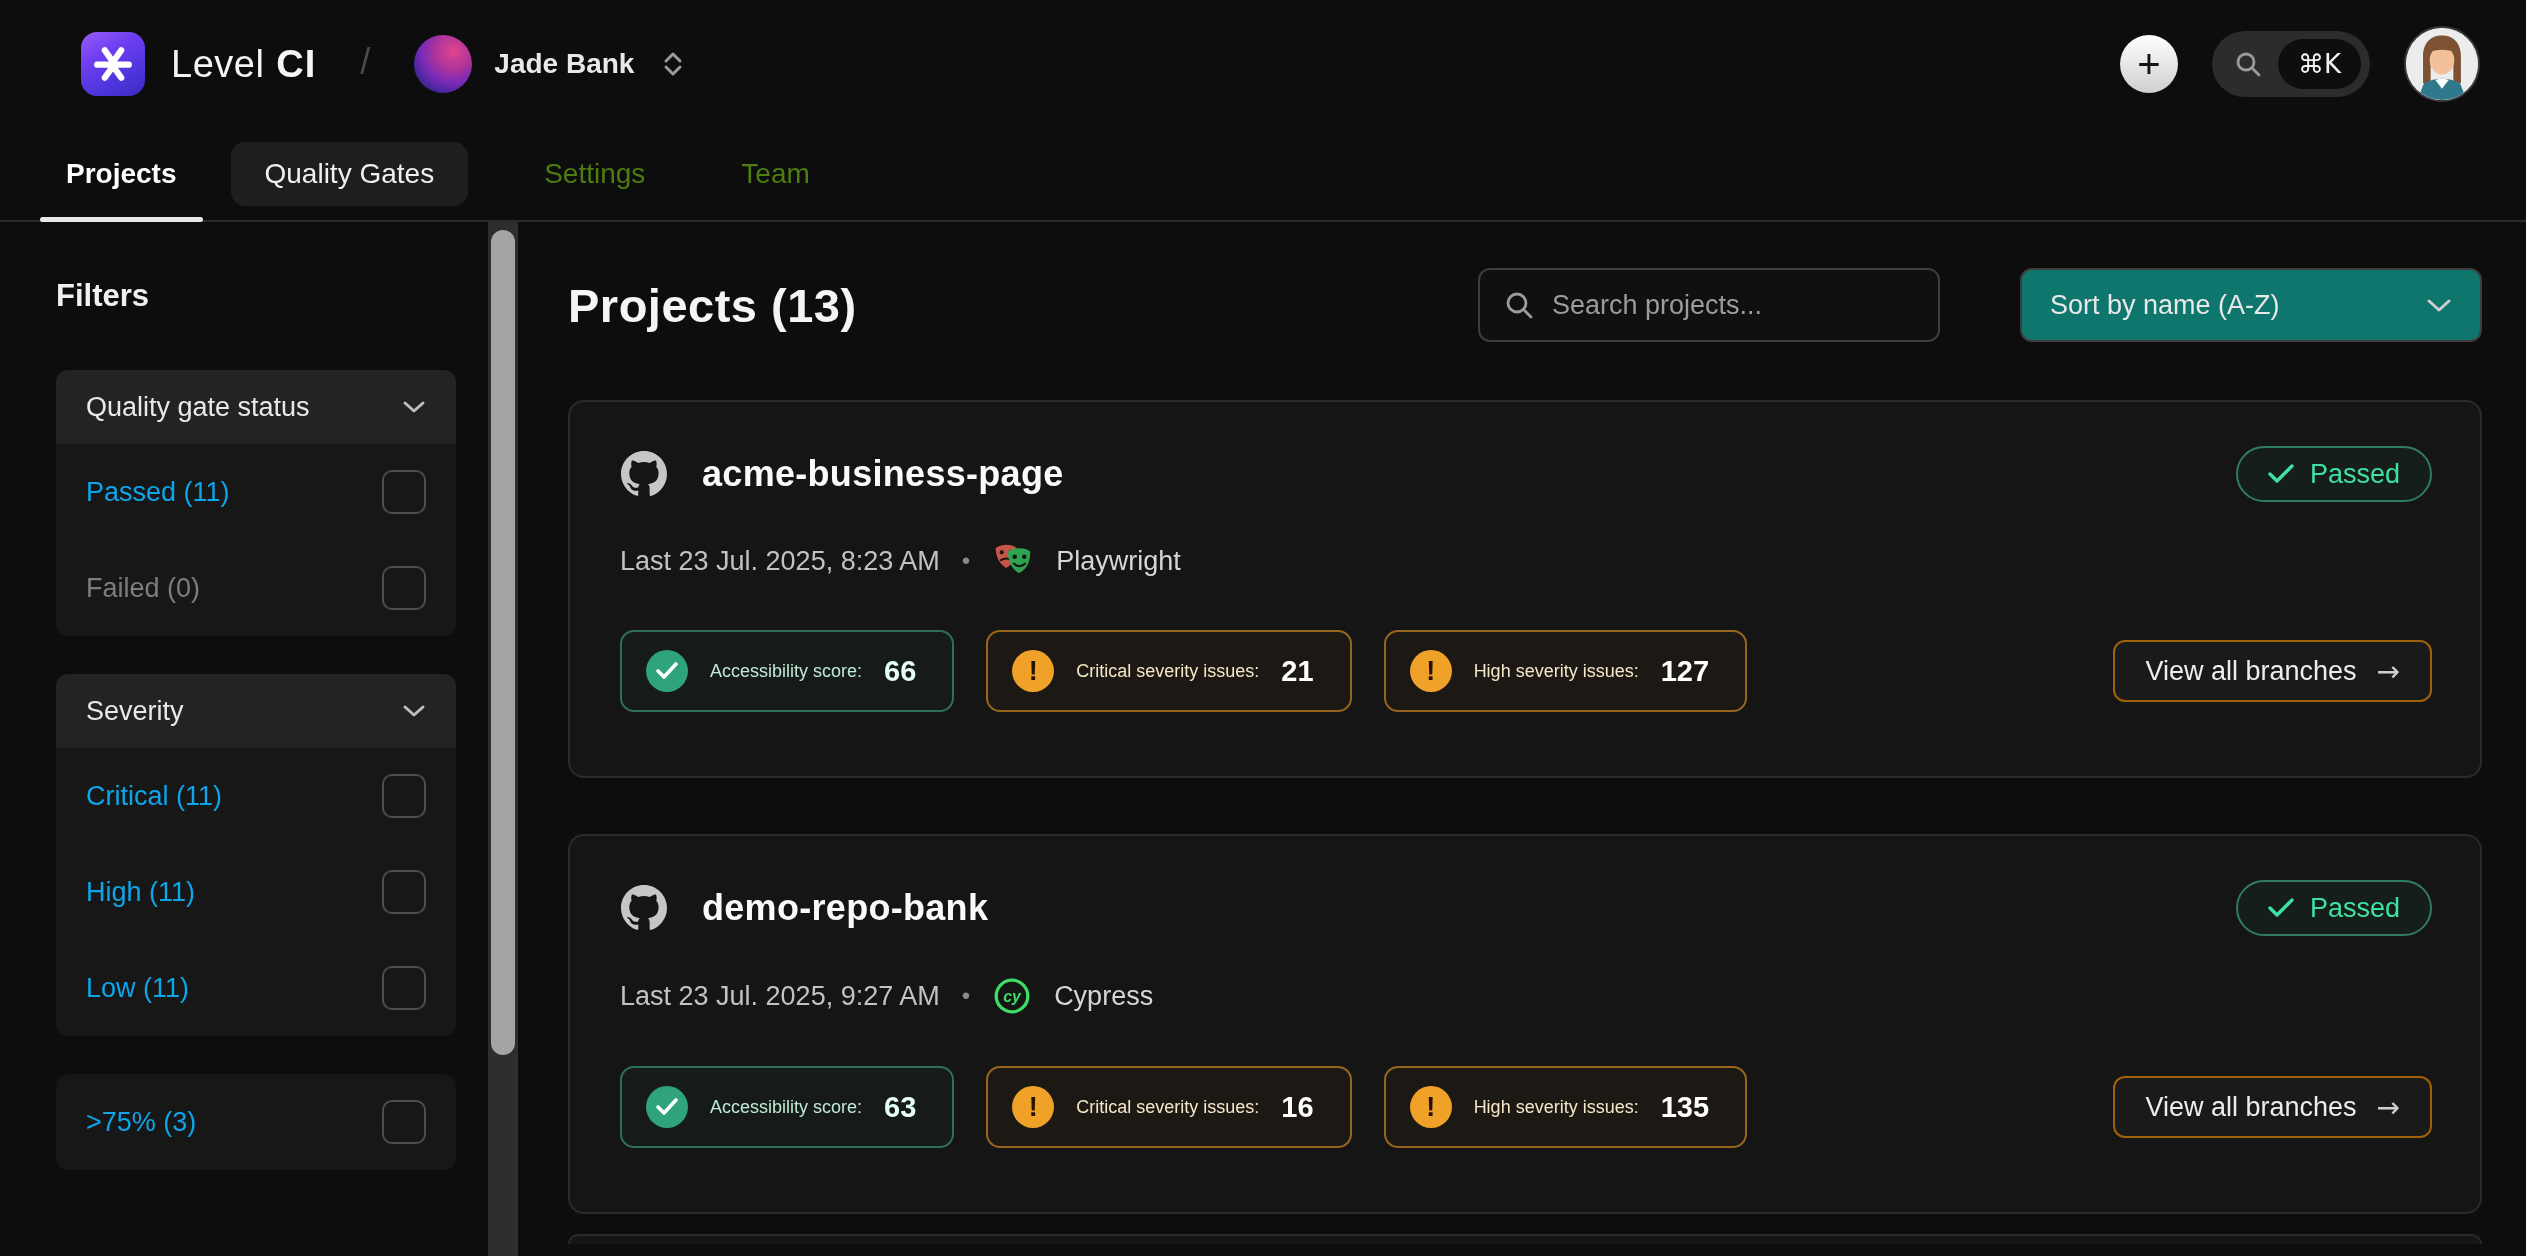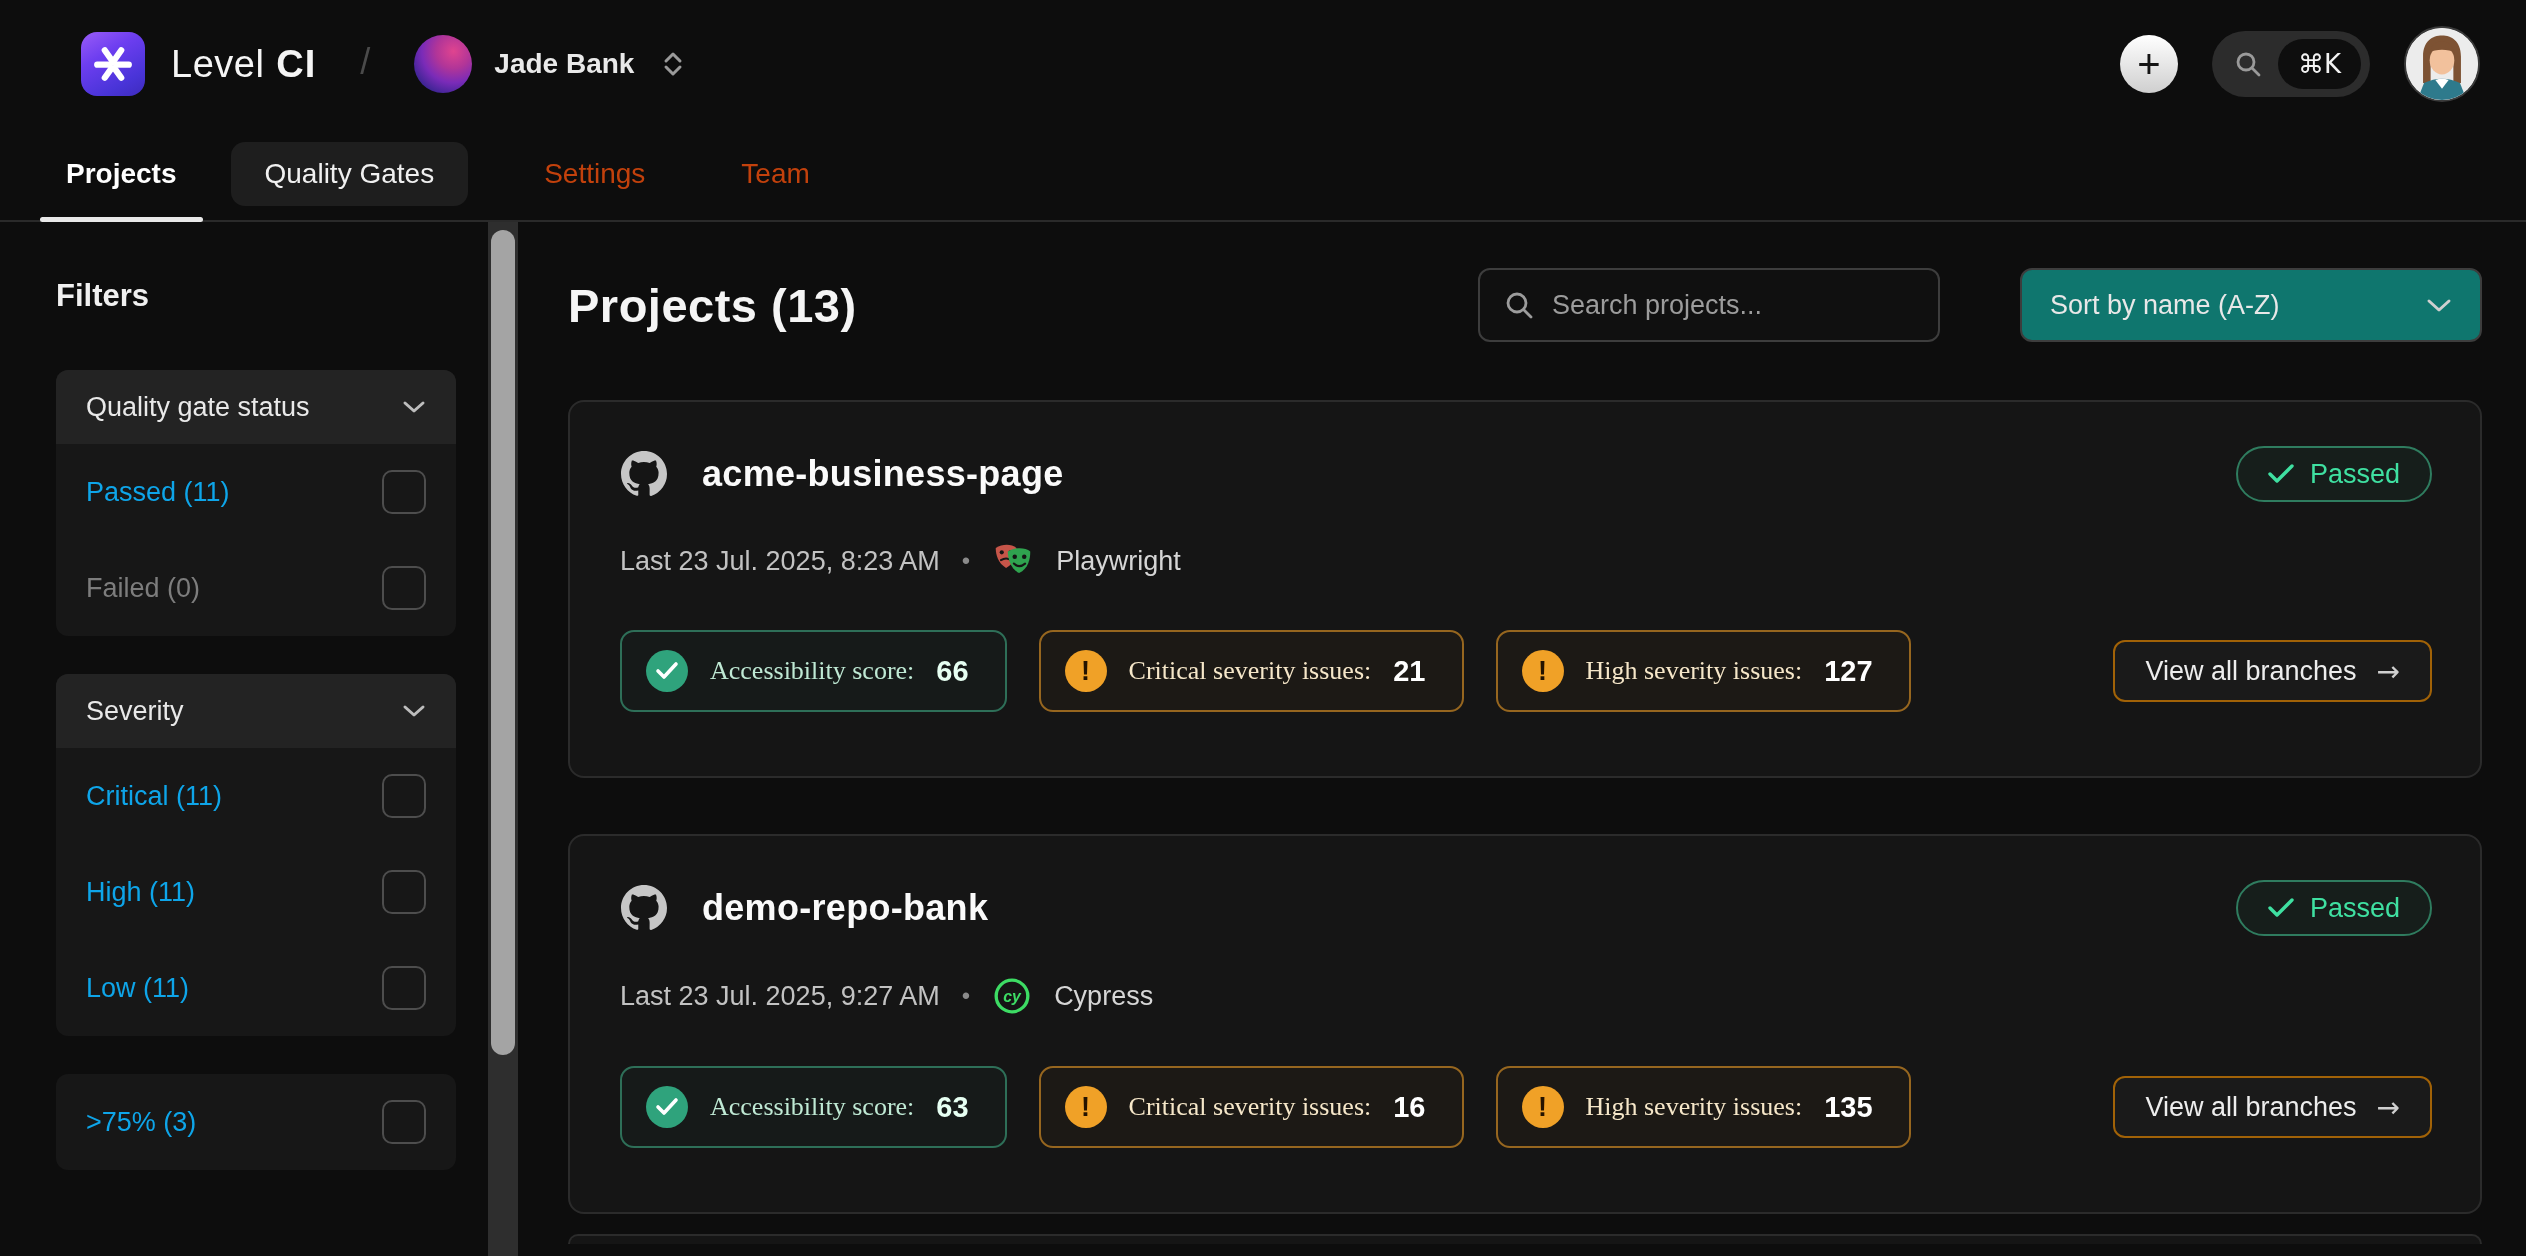--- a/index.html
+++ b/index.html
@@ -24,21 +24,21 @@
   .plus-btn { width:58px; height:58px; border-radius:50%; background:linear-gradient(#ffffff,#cfcfcf);
       display:flex; align-items:center; justify-content:center; font-size:40px; font-weight:400; color:#141414; line-height:1; cursor:pointer;}
   .search-pill { height:66px; border-radius:33px; background:#2c2c2c; display:flex; align-items:center;
       padding:0 9px 0 22px; gap:16px; cursor:pointer; }
   .kbd-pill { height:50px; border-radius:25px; background:#0e0e0e; display:flex; align-items:center; padding:0 20px;
       font-size:26px; color:#f3f3f3; font-family:"DejaVu Sans",sans-serif; }
   .user-avatar { width:76px; height:76px; border-radius:50%; overflow:hidden; background:#ededed; border:2px solid #3a3a3a; cursor:pointer; }
 
   
   .tabs { height:94px; border-bottom:2px solid #2a2a2a; display:flex; align-items:center; padding:0 40px; }
-  .tab { height:100%; display:flex; align-items:center; padding:0 26px; font-size:28px; color:#c2410c; cursor:pointer; position:relative;}
+  .tab { height:100%; display:flex; align-items:center; padding:0 26px; font-size:28px; color:#4d7c0f; cursor:pointer; position:relative;}
   .tab.active { color:#ffffff; font-weight:700; }
   .tab.active::after { content:""; position:absolute; left:0; right:0; bottom:-2px; height:5px; background:#e8e8e8; border-radius:3px;}
   .tab.pill { height:64px; background:#1e1e1e; border-radius:14px; color:#f0f0f0; margin:4px 28px; padding:0 34px; }
   .tab.plain { margin:0 22px; }
 
   
   .body { display:flex; height:1034px; }
   .sidebar { width:488px; padding:56px 32px 0 56px; flex:none; }
   .side-scrollbar { width:30px; flex:none; background:#2e2e2e; position:relative; }
   .side-scrollbar .thumb { position:absolute; left:3px; right:3px; top:8px; height:825px; background:#a4a4a4; border-radius:14px; }
@@ -73,21 +73,21 @@
   .card-head { display:flex; align-items:center; }
   .gh-icon { width:48px; height:48px; flex:none; }
   .card-title { margin-left:34px; font-size:36px; font-weight:800; color:#fafafa; letter-spacing:.3px; cursor:pointer;}
   .status-badge { margin-left:auto; height:56px; border:2px solid #2f7c5f; border-radius:999px; background:rgba(63,224,161,.05);
       display:flex; align-items:center; gap:16px; padding:0 30px; color:#3fe0a1; font-size:27px; }
   .card-meta { margin-top:40px; display:flex; align-items:center; gap:22px; font-size:27px; color:#c2c2c2; }
   .meta-dot { color:#8a8a8a; font-size:24px; }
   .runner-name { color:#d6d6d6; }
   .card-stats { margin-top:50px; display:flex; align-items:center; gap:32px; }
   .chip { height:82px; border-radius:14px; display:flex; align-items:center; gap:22px; padding:0 36px 0 24px; border:2px solid; }
-  .chip .chip-label { font-size:26px;font-family:Liberation Serif, serif; }
+  .chip .chip-label { font-size:18px; }
   .chip .chip-value { font-size:29px; font-weight:800; }
   .chip.success { border-color:#2e6f58; background:rgba(47,163,124,.04); }
   .chip.success .chip-label { color:#bfe9d4; }
   .chip.success .chip-value { color:#e6fff2; }
   .chip.warning { border-color:#96661f; background:rgba(240,161,39,.03); }
   .chip.warning .chip-label { color:#f6e7c9; }
   .chip.warning .chip-value { color:#ffffff; }
   .chip-icon { width:42px; height:42px; border-radius:50%; flex:none; display:flex; align-items:center; justify-content:center; }
   .chip-icon.ok { background:#2fa37c; }
   .chip-icon.warn { background:#f0a127; font-size:27px; font-weight:900; color:#241300; }

